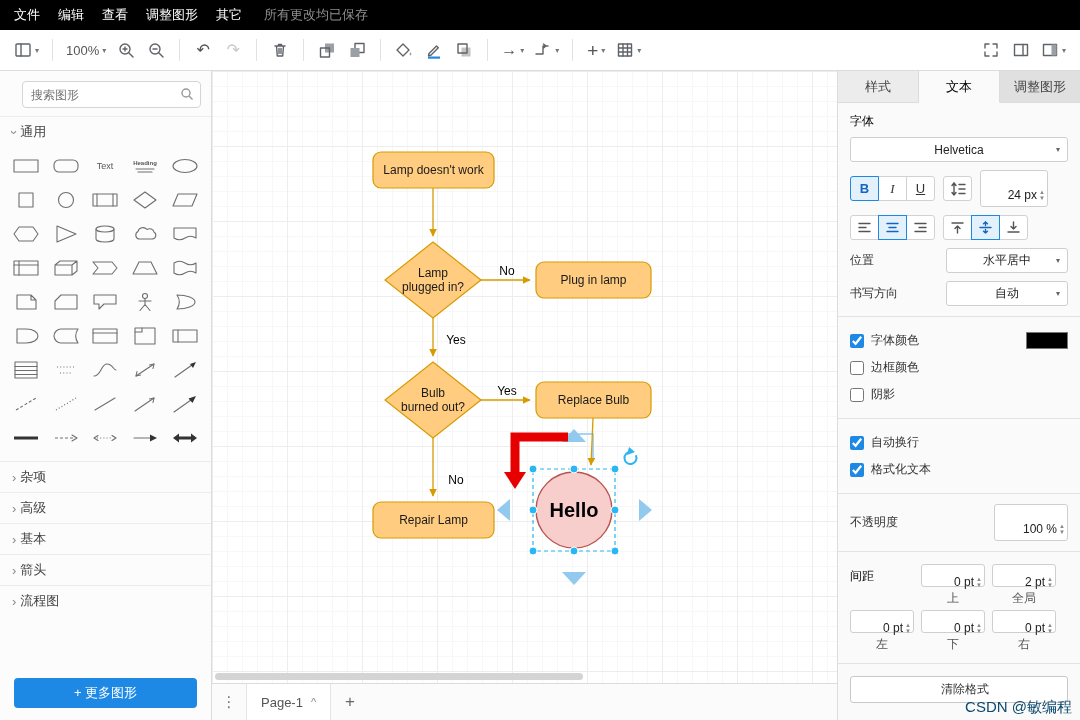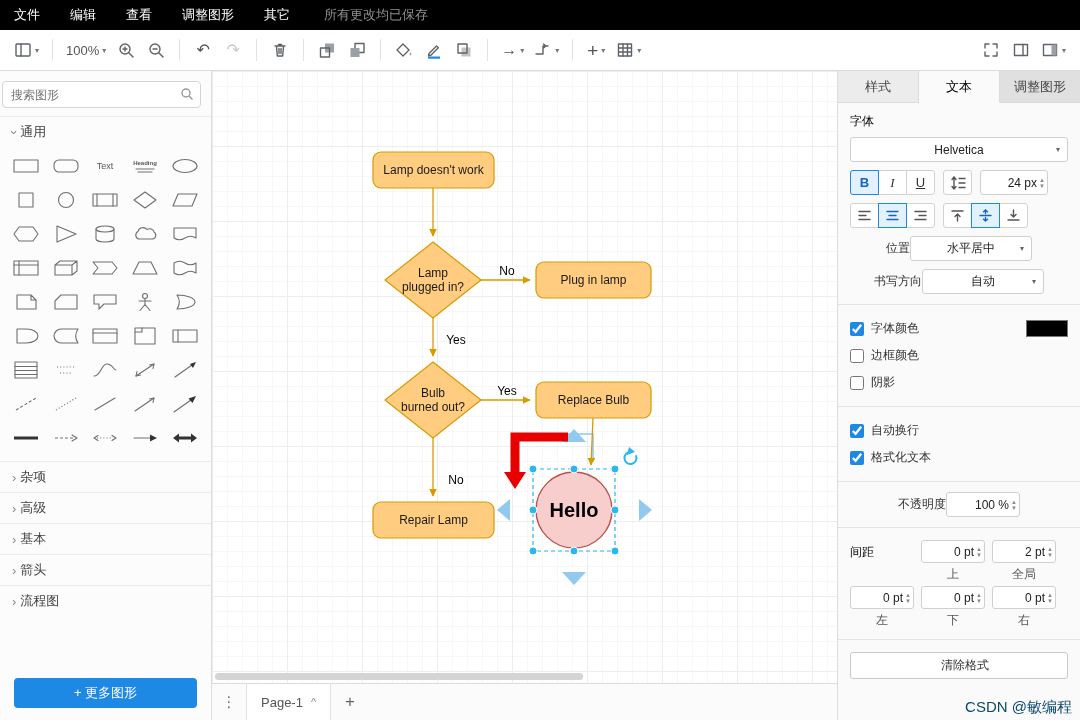--- a/index.html
+++ b/index.html
@@ -1,41 +1,41 @@
 <!DOCTYPE html>
 <html><head>
 <meta charset="utf-8">
 <style>
   html,body{margin:0;padding:0;width:1080px;height:720px;overflow:hidden;background:#fff;
     font-family:"Liberation Sans","DejaVu Sans",sans-serif;}
   #app{position:relative;width:1080px;height:720px;overflow:hidden;font-size:13px;color:#333;}
 
   
   #menubar{position:absolute;top:0;left:0;right:0;height:30px;background:#000;color:#fff;
-    display:flex;align-items:center;padding:0 14px;gap:30px;font-size:13px;}
+    display:flex;align-items:center;padding:0 14px;gap:18px;font-size:13px;}
   #menubar .mitem{cursor:default;}
   #menubar .status{color:#8f8f8f;margin-left:4px;}
 
   
   #toolbar{position:absolute;top:30px;left:0;right:0;height:40px;background:#fff;
     border-bottom:1px solid #dadce0;display:flex;align-items:center;padding:0 10px;gap:2px;color:#555;}
   .tbtn{border:none;background:transparent;display:flex;align-items:center;justify-content:center;
     gap:3px;height:28px;min-width:28px;padding:0 4px;color:#555;font-size:13px;border-radius:3px;cursor:pointer;}
   .tbtn .caret{font-size:8px;color:#777;}
   .tbtn.disabled{color:#c9c9c9;}
   .tbtn .glyph{font-size:16px;line-height:1;}
   .sep{width:1px;height:22px;background:#e2e2e2;margin:0 7px;flex:none;}
   .spacer{flex:1;}
   .tico{stroke:#5f6368;fill:none;stroke-width:1.4;stroke-linecap:round;stroke-linejoin:round;}
   .tfil{fill:#9aa0a6;stroke:none;}
 
   
   #sidebar{position:absolute;top:71px;left:0;width:211px;bottom:0;background:#fcfcfc;
     border-right:1px solid #dadce0;display:flex;flex-direction:column;}
-  .searchwrap{margin:10px 10px 8px 2px;position:relative;}
+  .searchwrap{margin:10px 10px 8px 22px;position:relative;}
   .searchwrap input{width:100%;box-sizing:border-box;height:27px;border:1px solid #d5d5d5;border-radius:4px;
     padding:0 26px 0 8px;font-size:12px;color:#333;background:#fff;outline:none;}
   .searchwrap .sicon{position:absolute;right:7px;top:6px;}
   .sechead{display:flex;align-items:center;gap:4px;height:30px;padding:0 12px;font-size:13px;color:#444;
     border-top:1px solid #ececec;cursor:pointer;background:#fcfcfc;}
   .sechead .chev{color:#888;font-size:13px;line-height:1;}
   .rot90{display:inline-block;transform:rotate(90deg);}
   #shapegrid{display:grid;grid-template-columns:repeat(5,1fr);padding:4px 6px 8px 6px;row-gap:4px;}
   .cell{height:30px;display:flex;align-items:center;justify-content:center;cursor:pointer;border-radius:3px;}
   .cell svg{display:block;}
@@ -93,25 +93,25 @@
   .bgroup{display:flex;}
   .pbtn{width:29px;height:25px;border:1px solid #d2d2d2;background:#fff;display:flex;align-items:center;
     justify-content:center;cursor:pointer;margin-left:-1px;font-size:13px;color:#333;padding:0;}
   .bgroup .pbtn:first-child{margin-left:0;border-radius:3px 0 0 3px;}
   .bgroup .pbtn:last-child{border-radius:0 3px 3px 0;}
   .pbtn.single{border-radius:3px;margin-left:0;}
   .pbtn.active{border-color:#1e88e5;background:#e3f1fc;position:relative;z-index:1;color:#1565c0;}
   .pbtn svg{display:block;}
   .pbtn .aico{stroke:#555;stroke-width:1.4;fill:none;stroke-linecap:round;}
   .pbtn.active .aico{stroke:#1565c0;}
-  .numbox{display:flex;align-items:center;border:1px solid #cfcfcf;border-radius:3px;background:#fff;height:23px;padding:0 2px 0 4px;}
+  .numbox{display:flex;align-items:center;border:1px solid #cfcfcf;border-radius:3px;background:#fff;height:23px;padding:12px 2px 0 4px;}
   .numbox input{border:none;outline:none;width:100%;font-size:12px;text-align:right;color:#222;background:transparent;padding:0 2px;}
   .stepper{display:flex;flex-direction:column;line-height:6px;flex:none;cursor:pointer;}
   .stepper i{font-style:normal;font-size:6px;color:#888;}
-  .rowline{display:flex;align-items:center;justify-content:center;margin-top:8px;}
+  .rowline{display:flex;align-items:center;justify-content:space-between;margin-top:8px;}
   .rowline .rlabel{color:#333;}
   .rowline .pselect{width:120px;}
   .chkrow{display:flex;align-items:center;gap:7px;padding:5px 0;}
   .chkrow input{width:14px;height:14px;accent-color:#1e88e5;margin:0;cursor:pointer;}
   .chkrow .swatch{margin-left:auto;width:40px;height:15px;background:#000;border:1px solid #777;cursor:pointer;}
   .sp-grid{display:grid;grid-template-columns:64px 64px 64px;column-gap:7px;row-gap:3px;margin-top:2px;}
   .sp-item{display:flex;flex-direction:column;align-items:center;gap:3px;}
   .sp-item .sp-cap{color:#555;font-size:12px;}
   .sp-lab{align-self:start;padding-top:4px;font-size:12px;color:#000;}
   #clearbtn{margin:12px;height:27px;border:1px solid #c9c9c9;border-radius:3px;background:#fff;font-size:12px;

